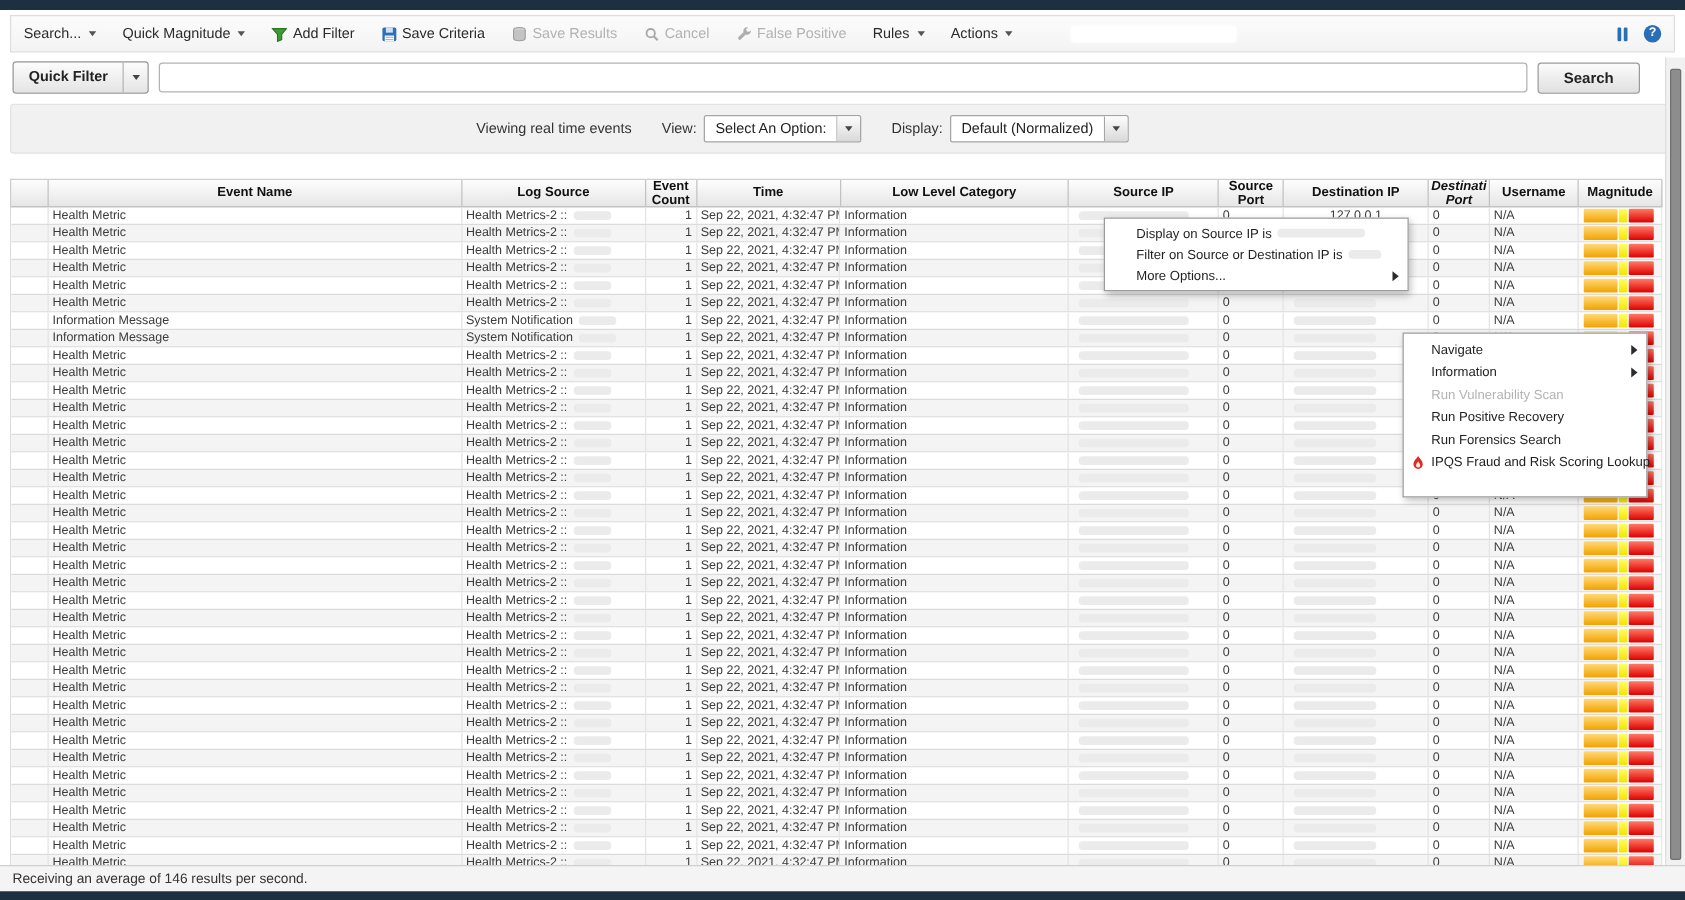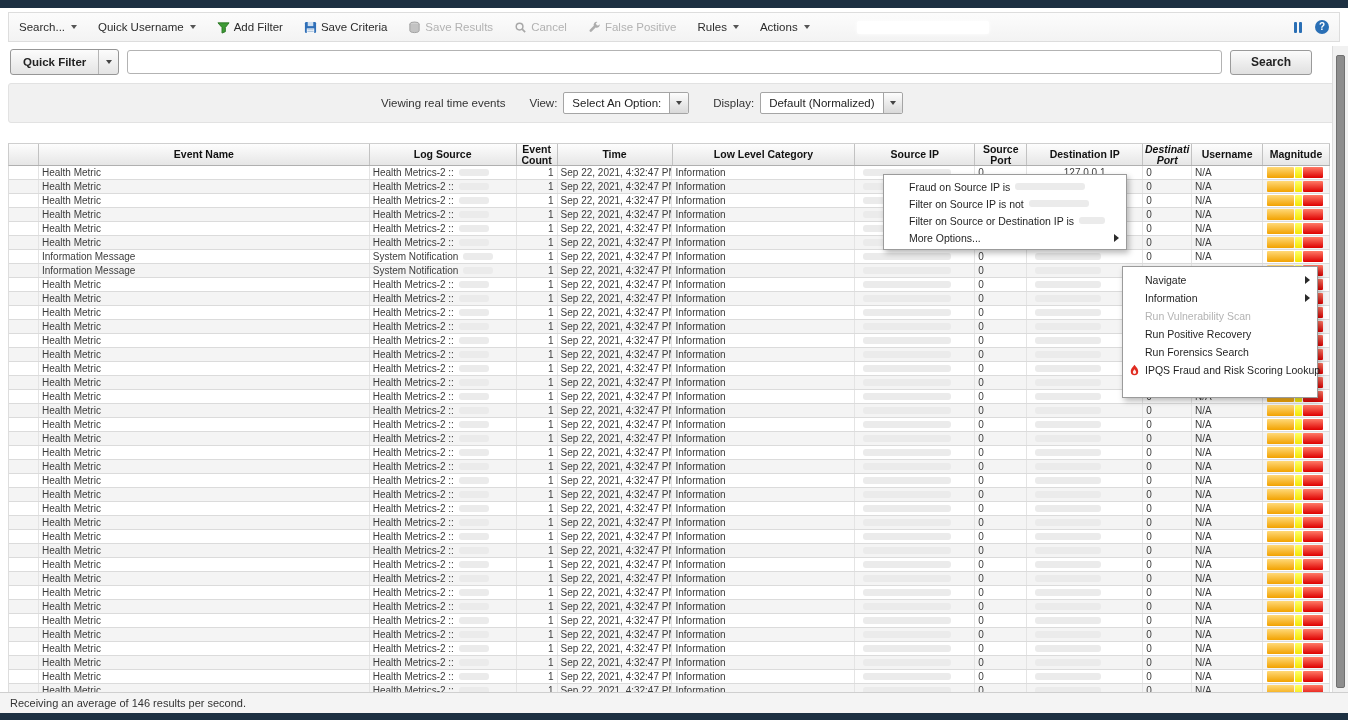--- a/index.html
+++ b/index.html
@@ -102,21 +102,21 @@
 
 <div class="top-strip"></div>
 
 <div class="toolbar">
   <div id="toolbar-items">
       <div class="tb-item">
         <span class="tb-label">Search...</span>
         <span class="caret"></span>
       </div>
       <div class="tb-item">
-        <span class="tb-label">Quick Username</span>
+        <span class="tb-label">Quick Magnitude</span>
         <span class="caret"></span>
       </div>
       <div class="tb-item">
         <span class="tb-icon">
           <svg width="13" height="13" viewBox="0 0 14 14">
             <path d="M1 2h12L9 7v4.5L5.4 13V7z" fill="#3d9b35" stroke="#2c7626" stroke-width="1"></path>
           </svg>
         </span>
         <span class="tb-label">Add Filter</span>
       </div>
@@ -1065,27 +1065,22 @@
 
 <div class="status-bar">
   <span>Receiving an average of 146 results per second.</span>
 </div>
 
 <div class="bottom-strip"></div>
 
 <div class="menu" id="context-menu">
     <div class="menu-item">
       <span class="mi-icon"></span>
-      <span class="mi-label">Fraud on Source IP is</span>
+      <span class="mi-label">Display on Source IP is</span>
       <span class="redacted" style="width: 70px;"></span>
-    </div>
-    <div class="menu-item">
-      <span class="mi-icon"></span>
-      <span class="mi-label">Filter on Source IP is not</span>
-      <span class="redacted" style="width: 60px;"></span>
     </div>
     <div class="menu-item">
       <span class="mi-icon"></span>
       <span class="mi-label">Filter on Source or Destination IP is</span>
       <span class="redacted" style="width: 26px;"></span>
     </div>
     <div class="menu-item">
       <span class="mi-icon"></span>
       <span class="mi-label">More Options...</span>
       <span class="mi-arrow"></span>

